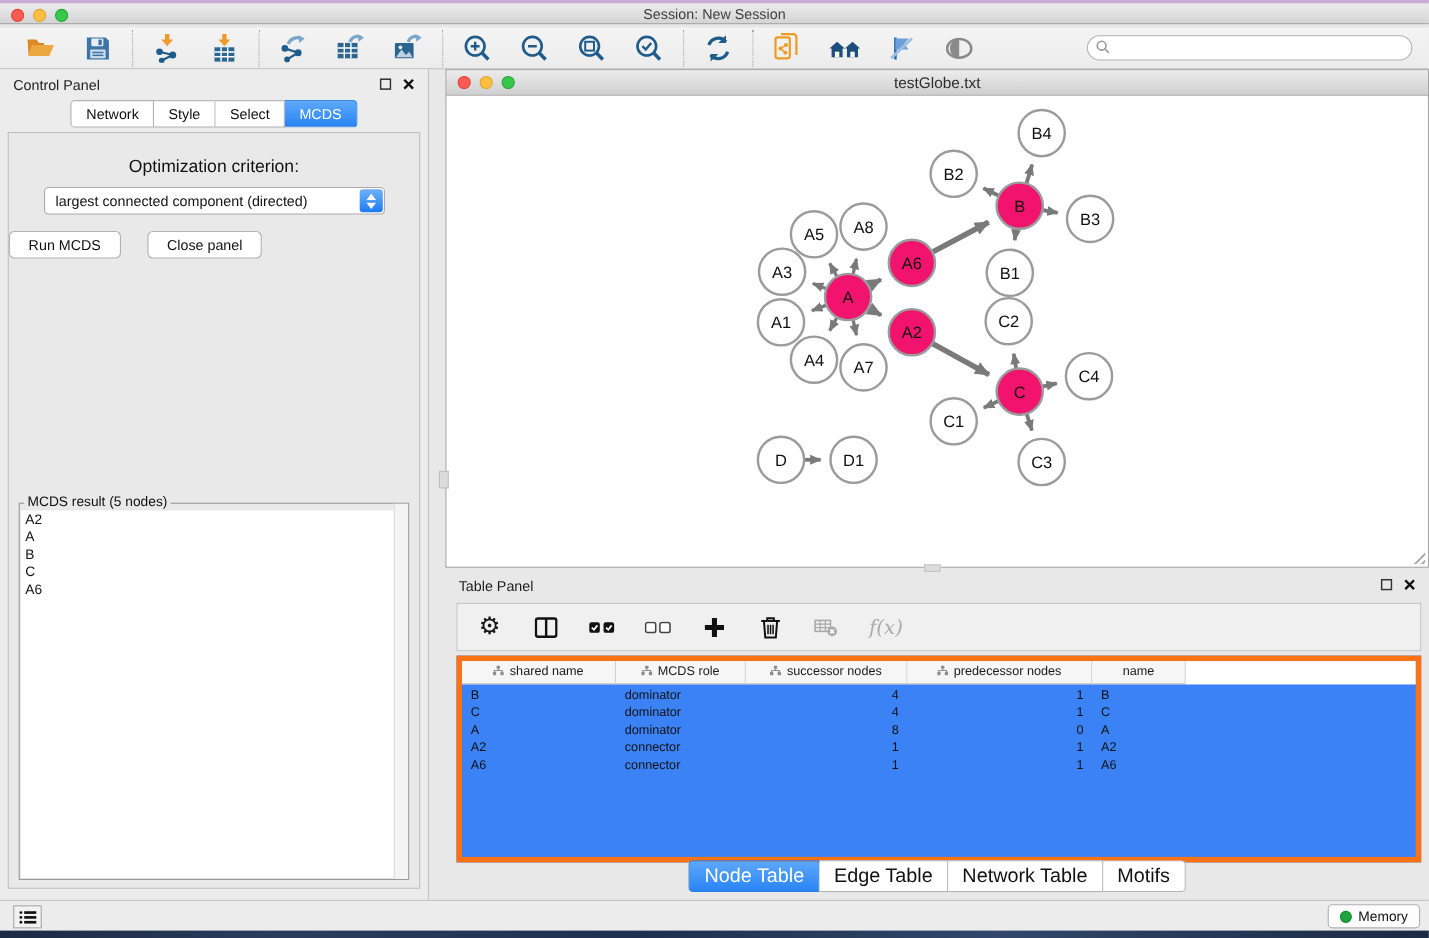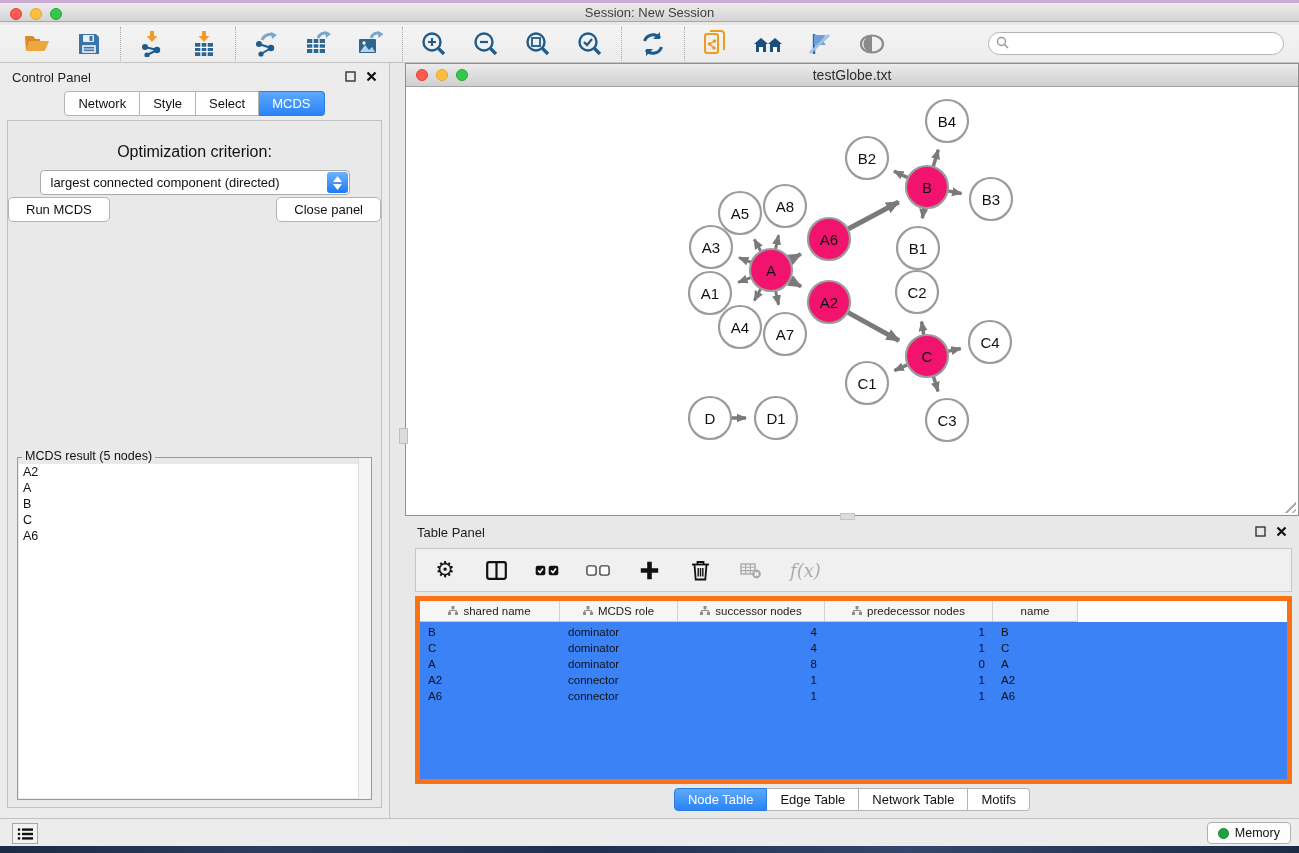--- a/index.html
+++ b/index.html
@@ -29,21 +29,21 @@
 .win-btns{margin-left:auto;display:flex;gap:10px;align-items:center}
 .tabbar{display:flex;justify-content:center;position:relative;z-index:2}
 .tab{border:1px solid #b4b4b4;background:#fff;padding:4px 13px;font-size:13px;color:#111;border-left-width:0;cursor:default}
 .tab:first-child{border-left-width:1px;border-radius:4px 0 0 4px}
 .tab:last-child{border-radius:0 4px 4px 0}
 .tab.sel{background:linear-gradient(#5da8fb,#2a84f5);border-color:#2a7de0;color:#fff}
 .cp-inner{position:absolute;top:57px;left:7px;right:7px;bottom:10px;background:#e9e9e9;border:1px solid #c0c0c0}
 .opt-label{text-align:center;margin-top:22px;font-size:16px;color:#111}
 .dropdown{margin:9px auto 0;width:310px;height:25px;background:#fff;border:1px solid #ababab;border-radius:4px;display:flex;align-items:center;font-size:13px;padding-left:10px;position:relative;color:#111}
 .spinner{position:absolute;right:1px;top:1px;width:21px;height:21px;background:linear-gradient(#6fb2fc,#1d79f3);border-radius:3px;display:flex;flex-direction:column;align-items:center;justify-content:center;gap:2px}
-.btnrow{display:flex;justify-content:space-between;gap:24px;margin-top:2px}
+.btnrow{display:flex;justify-content:flex-start;gap:24px;margin-top:15px}
 .btn{background:#fff;border:1px solid #b2b2b2;border-radius:5px;padding:4px 17px;font-size:13px;color:#111;cursor:default}
 .result-box{position:absolute;left:9px;right:9px;top:336px;bottom:7px;border:1px solid #9a9a9a}
 .result-legend{position:absolute;top:-9px;left:4px;background:#e9e9e9;padding:0 3px;font-size:12.5px;color:#111}
 .result-list{position:absolute;inset:6px 1px 1px 1px;background:#fff;overflow:hidden}
 .result-scroll{position:absolute;top:0;bottom:0;right:0;width:13px;background:#f4f4f4;border-left:1px solid #dcdcdc}
 .list-item{font-size:12.5px;line-height:16px;padding-left:4px;color:#111}
 
 
 .net-window{position:absolute;left:405px;top:63px;width:894px;height:453px;background:#fff;border:1px solid #8f8f8f}
 .net-titlebar{height:23px;background:linear-gradient(#ececec,#cfcfcf);border-bottom:1px solid #a3a3a3;position:relative;display:flex;align-items:center;justify-content:center;font-size:14px;color:#2e2e2e}
@@ -63,21 +63,21 @@
 .fx-label{font-family:"DejaVu Serif",serif;font-style:italic;font-size:18px;color:#ababab}
 .tp-table{position:absolute;left:10px;right:7px;top:77px;bottom:34px;background:#3b82f6;border:5px solid #f97316;overflow:hidden}
 .thead{display:flex;height:21px;background:#f6f6f6}
 .th{display:flex;align-items:center;justify-content:center;gap:5px;font-size:11.5px;color:#1a1a1a;border-right:1px solid #d2d2d2;border-bottom:1px solid #c9c9c9;background:#f6f6f6}
 .th-fill{flex:1;background:#fff;border-bottom:1px solid #fff}
 .tbody{padding-top:2px}
 .trow{display:flex;height:16px;align-items:center;font-size:11.5px;color:#111}
 .td{padding:0 8px;overflow:hidden;white-space:nowrap}
 .td.num{text-align:right}
 .tp-tabs{position:absolute;bottom:7px;left:0;right:0;display:flex;justify-content:center}
-.tp-tabs .tab{padding:3px 13px;font-size:13px}
+.tp-tabs .tab{padding:3px 13px;font-size:18px}
 
 
 .statusbar{position:absolute;left:0;right:0;top:818px;height:28px;background:#ececec;border-top:1px solid #c2c2c2}
 .list-btn{position:absolute;left:12px;top:4px;width:26px;height:21px;background:#f2f2f2;border:1px solid #a8a8a8;display:flex;align-items:center;justify-content:center}
 .memory-btn{position:absolute;right:8px;top:3px;height:22px;background:#fdfdfd;border:1px solid #b0b0b0;border-radius:4px;display:flex;align-items:center;gap:6px;padding:0 10px;font-size:12.5px;color:#111}
 .mem-dot{width:11px;height:11px;border-radius:50%;background:#1fa33c;border:1px solid #188a31}
 .desktop-strip{position:absolute;left:0;right:0;bottom:0;height:7px;background:linear-gradient(90deg,#1b2a45,#2b3d5e 20%,#1e3050 45%,#32476b 70%,#1b2a45)}
 </style>
 </head>
 <body>

